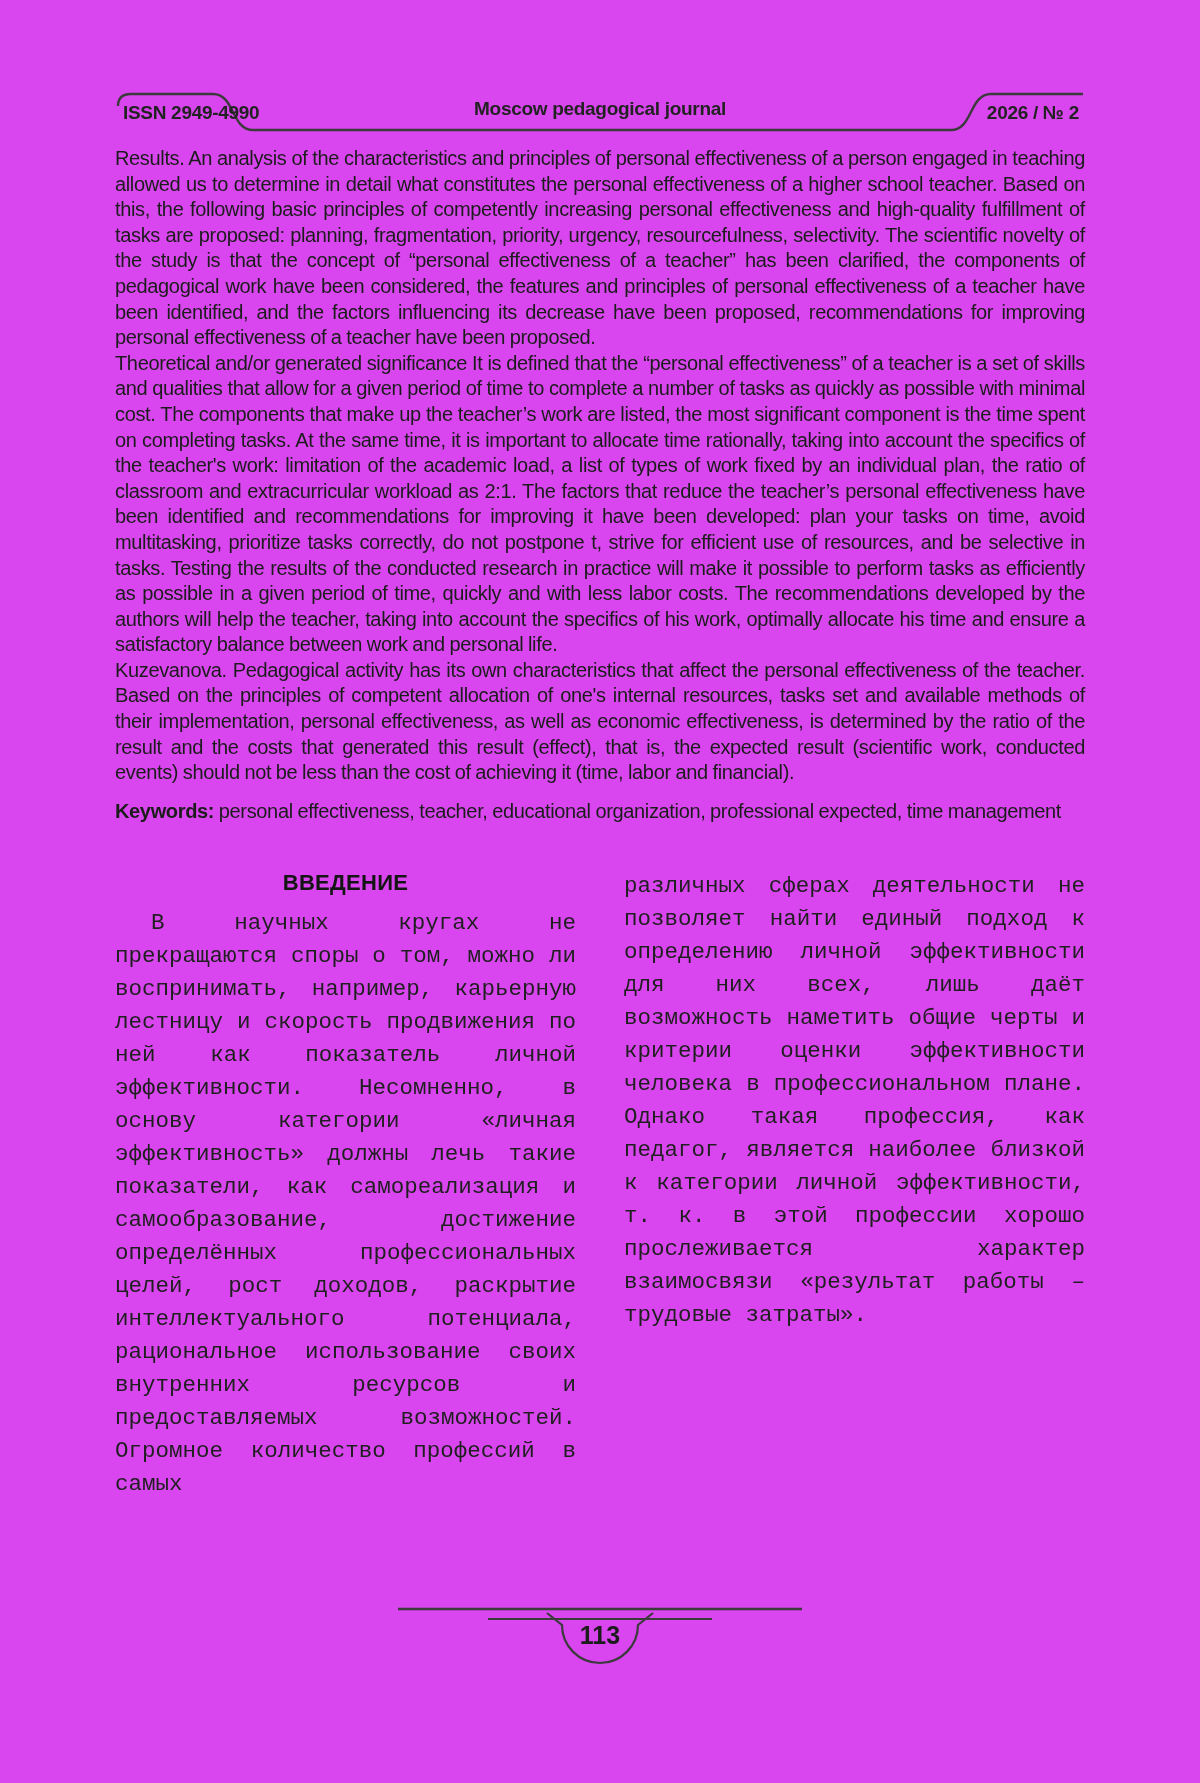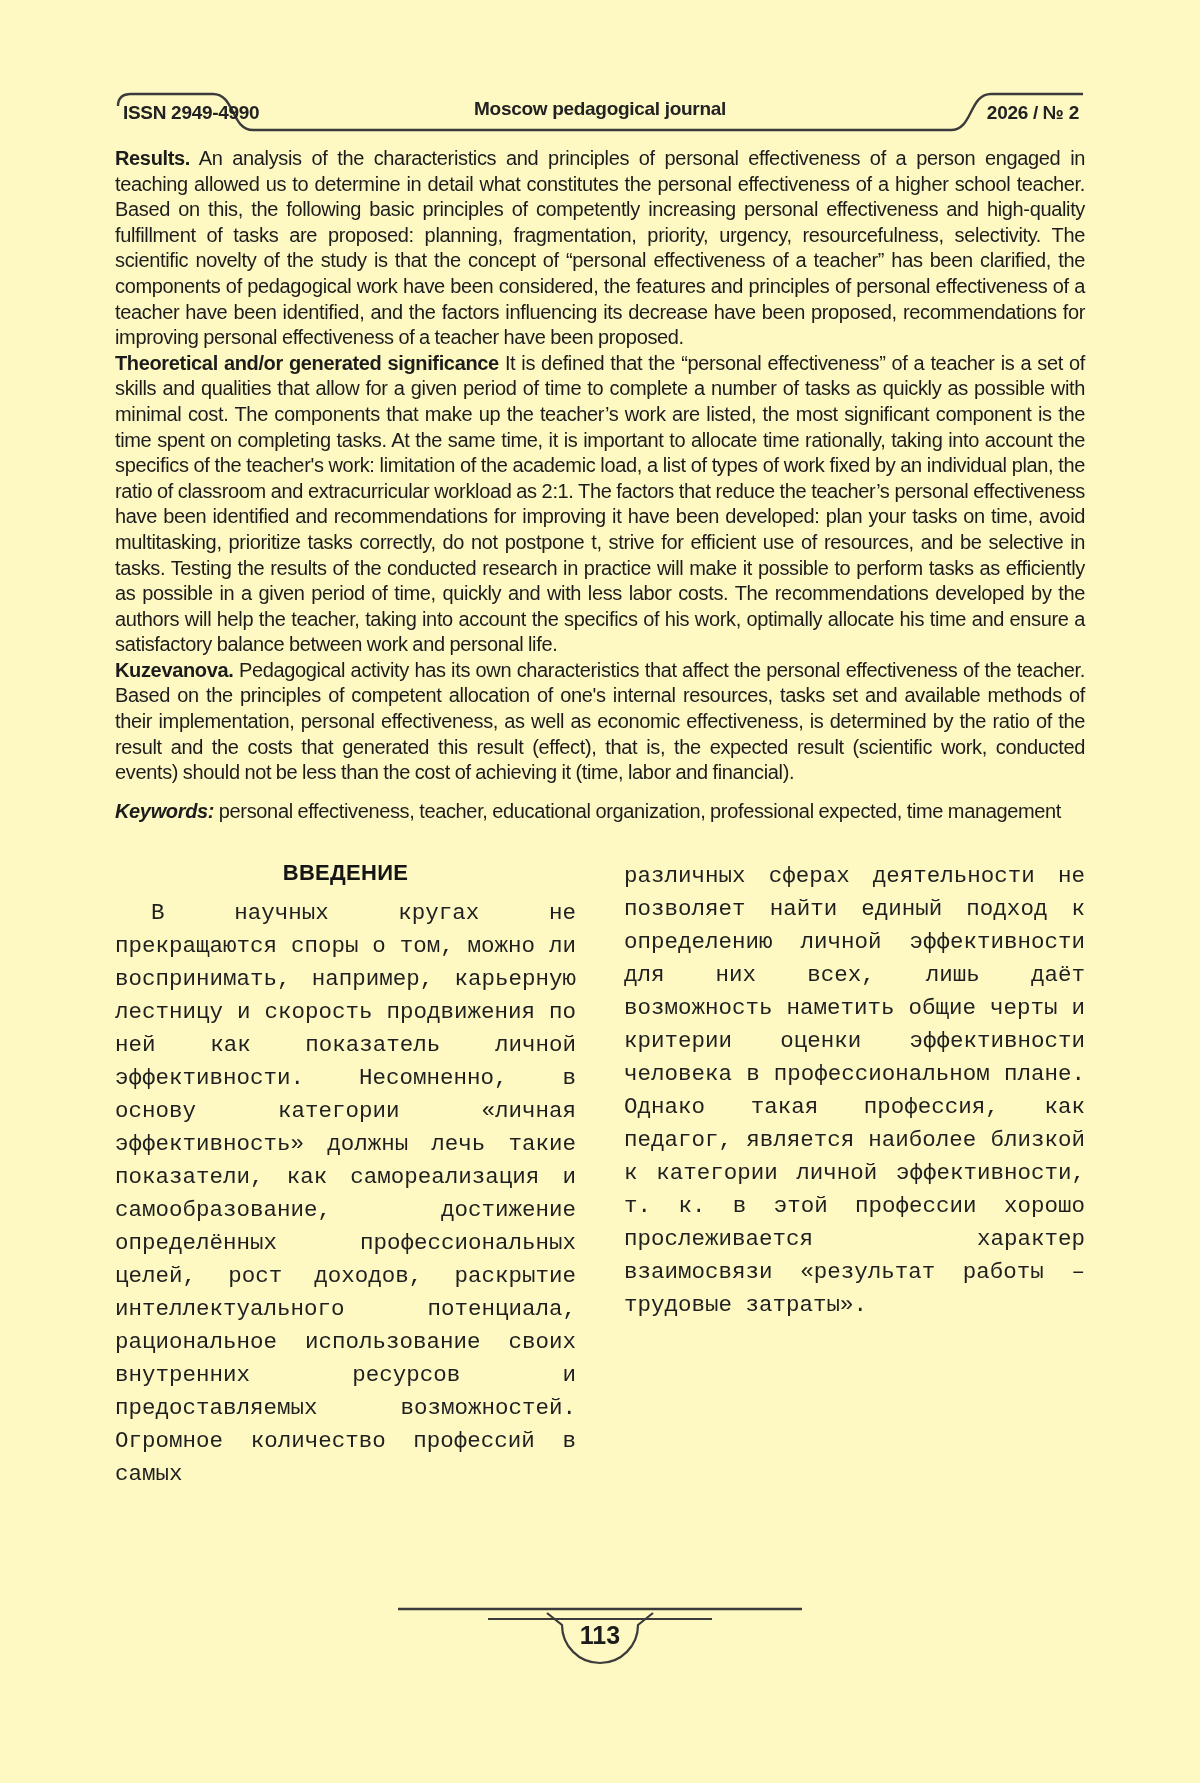--- a/index.html
+++ b/index.html
@@ -1,20 +1,20 @@
 <!DOCTYPE html>
 <html><head>
 <meta charset="utf-8">
 <style>
   html, body { margin: 0; padding: 0; background: #ffffff; }
   .page {
     position: relative;
     width: 1200px;
     height: 1783px;
-    background: #fef9c3;
+    background: #d946ef;
     font-family: "Liberation Sans", sans-serif;
     color: #1c1c1c;
     overflow: hidden;
   }
 
   
   .page-header {
     position: absolute;
     left: 115px; top: 86px;
     width: 970px; height: 52px;
@@ -40,37 +40,37 @@
   }
   .abs-p {
     margin: 0;
     font-size: 20px;
     line-height: 25.6px;
     text-align: justify;
     letter-spacing: -0.35px;
     word-spacing: -0.5px;
     color: #1c1c1c;
   }
-  .abs-p b { font-weight: 700; }
+  .abs-p b { font-weight: 400; }
   .meta-p {
     margin: 13px 0 0 0;
     font-size: 20px;
     line-height: 25.6px;
     text-align: justify;
     letter-spacing: -0.35px;
     word-spacing: -0.5px;
   }
-  .bi { font-weight: 700; font-style: italic; }
+  .bi { font-weight: 700; }
   .it { font-style: italic; }
 
   
   .intro {
     display: flex;
     gap: 48px;
-    margin-top: 36px;
+    margin-top: 46px;
   }
   .intro .col { width: 465px; }
   .intro h2 {
     margin: 0 0 11px 0;
     font-family: "Liberation Sans", sans-serif;
     font-size: 22px;
     font-weight: 700;
     letter-spacing: 0.3px;
     text-align: center;
     color: #151515;

